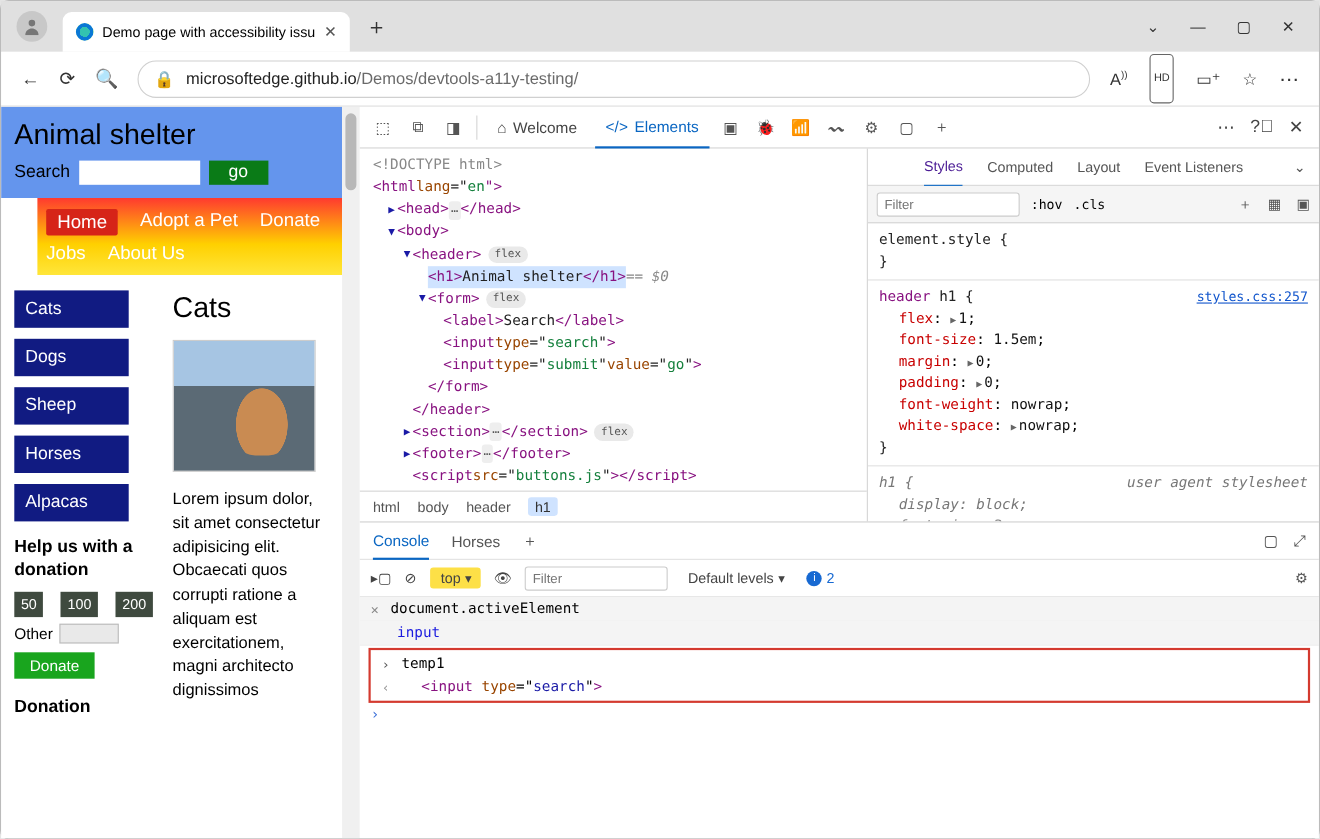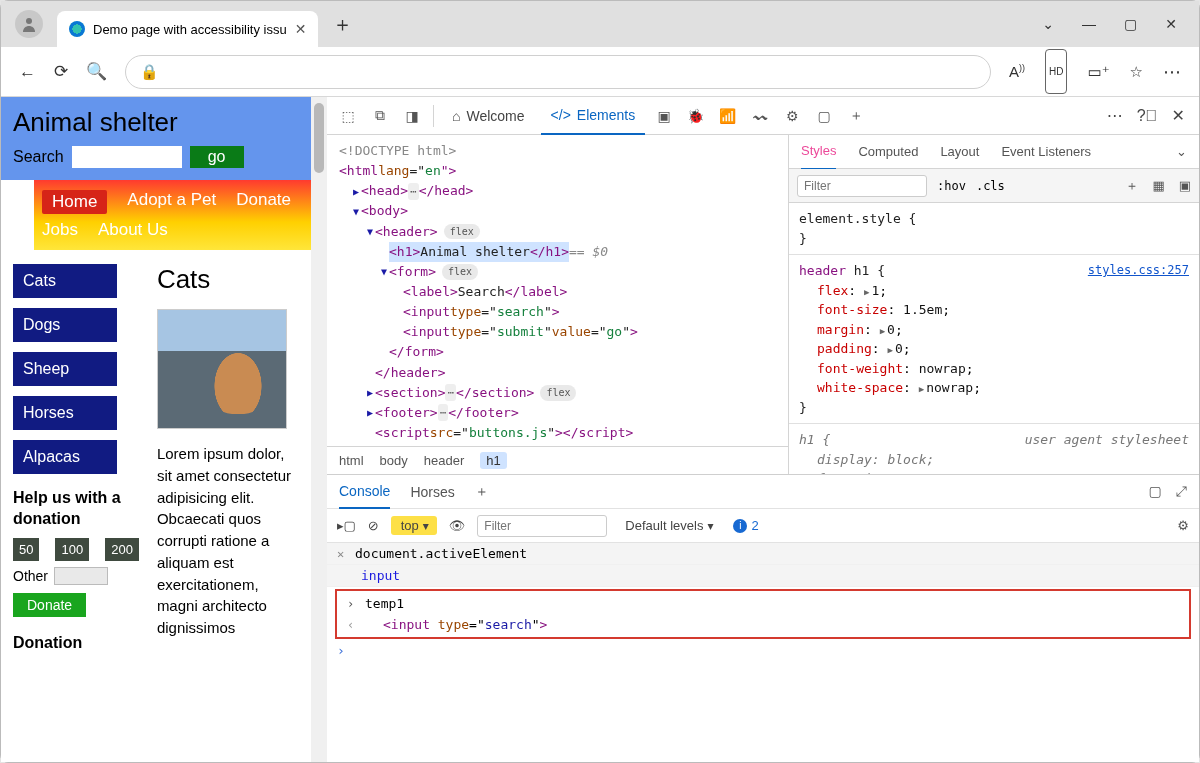--- a/index.html
+++ b/index.html
@@ -82,21 +82,21 @@
 .gutter-dots { position:relative; }
 .gutter-dots::before { content:"•••"; position:absolute; left:-28px; font-size:9px; color:#666; letter-spacing:-1px; }
 .eq0 { color:#888; font-style:italic; }
 
 .crumbs { height:28px; border-top:1px solid #d4d4d4; display:flex; align-items:center; gap:16px; padding:0 12px; font-size:13px; color:#555; }
 .crumbs .active { background:#cfe3ff; padding:1px 6px; border-radius:3px; color:#333; }
 
 
 .stylespane { width:410px; display:flex; flex-direction:column; font-size:13px; }
 .sp-tabs { height:34px; display:flex; align-items:center; gap:22px; padding:0 12px; border-bottom:1px solid #d4d4d4; color:#555; }
-.sp-tabs .active { color:#ec4899; border-bottom:2px solid #0a66c2; height:36px; display:flex; align-items:center; }
+.sp-tabs .active { color:#4c1d95; border-bottom:2px solid #0a66c2; height:36px; display:flex; align-items:center;margin-left:39px; }
 .sp-tabs .chev { margin-left:auto; }
 .sp-toolbar { height:34px; display:flex; align-items:center; gap:10px; padding:0 8px; border-bottom:1px solid #d4d4d4; background:#f5f5f5; }
 .sp-toolbar input { width:130px; height:22px; border:1px solid #ccc; border-radius:3px; padding:0 6px; font-size:12px; }
 .sp-toolbar .tok { font-family:Consolas,monospace; font-size:12px; }
 .sp-toolbar .right { margin-left:auto; display:flex; align-items:center; gap:14px; color:#555; }
 .sp-rules { flex:1; font-family:Consolas,Menlo,monospace; font-size:13px; padding:6px 10px; line-height:1.5; overflow:hidden; }
 .sel { color:#881280; }
 .selmatch { color:#222; font-weight:500; }
 .prop { color:#c80000; }
 .pval { color:#111; }
@@ -155,20 +155,21 @@
       <span>✕</span>
     </div>
   </div>
 
   <div class="addressbar">
     <span class="glyph">←</span>
     <span class="glyph">⟳</span>
     <span class="glyph">🔍</span>
     <div class="urlbox">
       <span>🔒</span>
+      <span><span class="host">microsoftedge.github.io</span><span class="path">/Demos/devtools-a11y-testing/</span></span>
     </div>
     <div class="addr-right">
       <span>A<sup style="font-size:9px">))</sup></span>
       <span class="box">HD</span>
       <span>▭⁺</span>
       <span>☆</span>
       <span style="font-size:18px">⋯</span>
     </div>
   </div>
 

